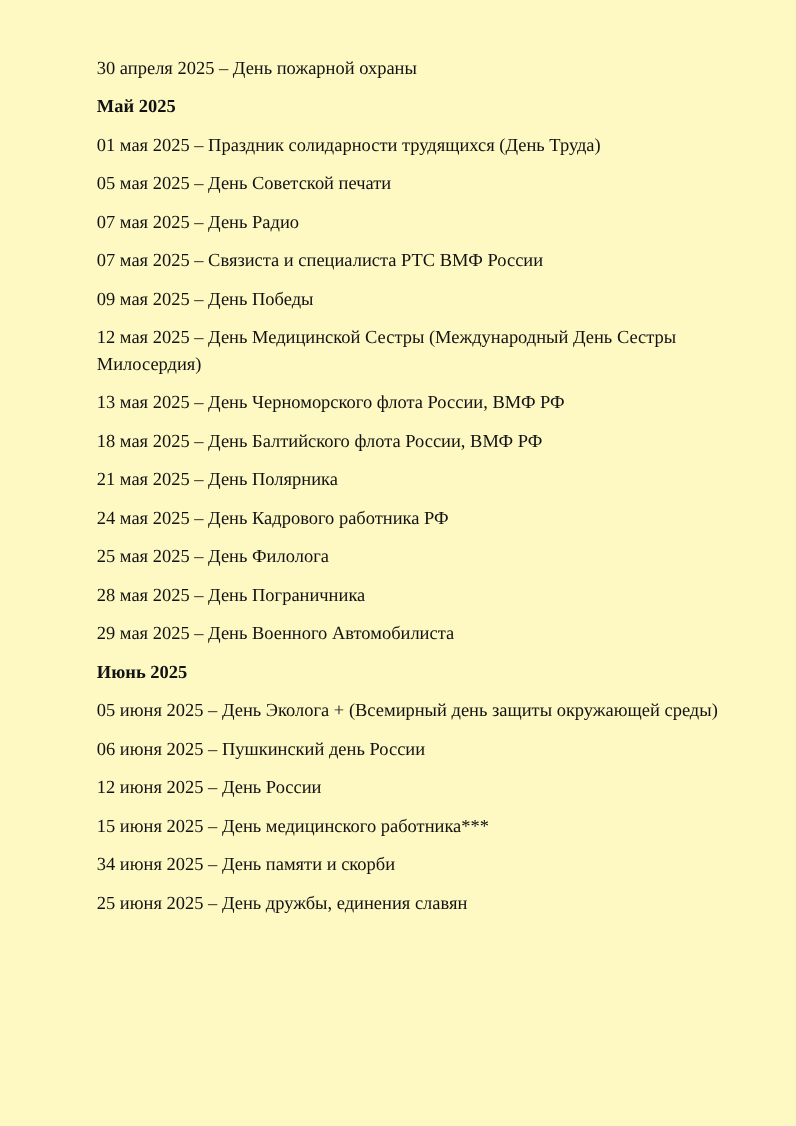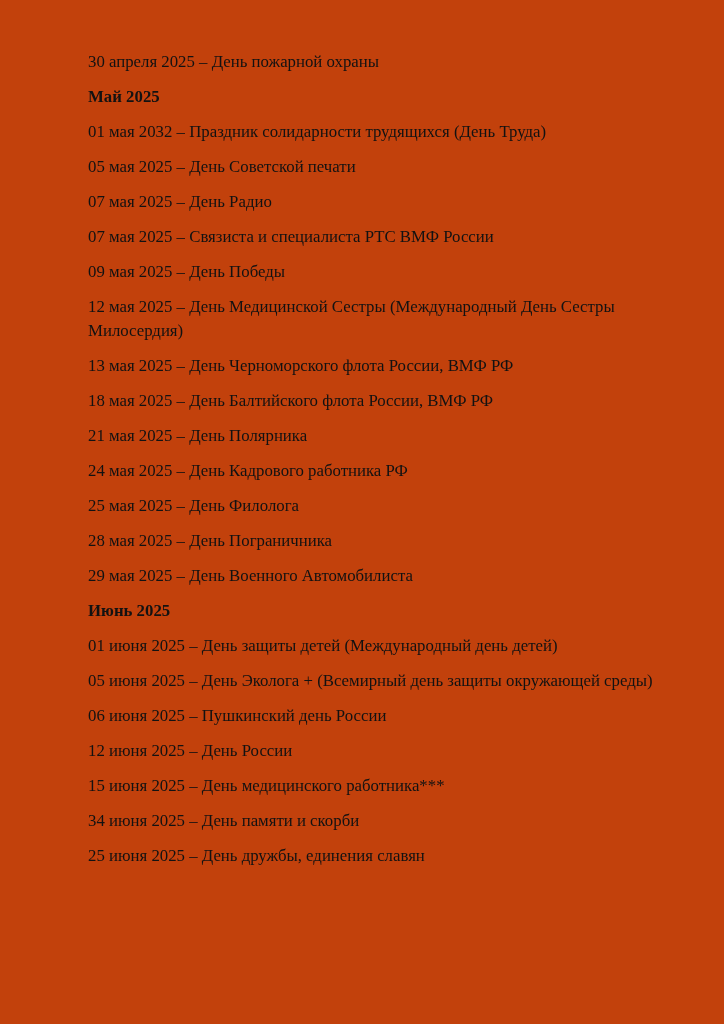--- a/index.html
+++ b/index.html
@@ -12,54 +12,53 @@
     height: 1024px;
     overflow: hidden;
     font-family: "Liberation Serif", "DejaVu Serif", serif;
     color: #121212;
   }
   .page {
     box-sizing: border-box;
     width: 724px;
     height: 1024px;
     padding: 50px 44px 0 88px;
-    background: #c2410c;
+    background: #fef9c3;
   }
   .para {
     font-size: 16.8px;
     line-height: 24px;
     margin: 0 0 11px 0;
     font-weight: normal;
     white-space: normal;
     word-spacing: normal;
   }
   .heading {
     font-weight: bold;
   }
 </style>
 </head>
 <body>
 
 <div class="page">
   <p class="para">30 апреля 2025 – День пожарной охраны</p>
   <p class="para heading">Май 2025</p>
-  <p class="para">01 мая 2032 – Праздник солидарности трудящихся (День Труда)</p>
+  <p class="para">01 мая 2025 – Праздник солидарности трудящихся (День Труда)</p>
   <p class="para">05 мая 2025 – День Советской печати</p>
   <p class="para">07 мая 2025 – День Радио</p>
   <p class="para">07 мая 2025 – Связиста и специалиста РТС ВМФ России</p>
   <p class="para">09 мая 2025 – День Победы</p>
   <p class="para">12 мая 2025 – День Медицинской Сестры (Международный День Сестры Милосердия)</p>
   <p class="para">13 мая 2025 – День Черноморского флота России, ВМФ РФ</p>
   <p class="para">18 мая 2025 – День Балтийского флота России, ВМФ РФ</p>
   <p class="para">21 мая 2025 – День Полярника</p>
   <p class="para">24 мая 2025 – День Кадрового работника РФ</p>
   <p class="para">25 мая 2025 – День Филолога</p>
   <p class="para">28 мая 2025 – День Пограничника</p>
   <p class="para">29 мая 2025 – День Военного Автомобилиста</p>
   <p class="para heading">Июнь 2025</p>
-  <p class="para">01 июня 2025 – День защиты детей (Международный день детей)</p>
   <p class="para">05 июня 2025 – День Эколога + (Всемирный день защиты окружающей среды)</p>
   <p class="para">06 июня 2025 – Пушкинский день России</p>
   <p class="para">12 июня 2025 – День России</p>
   <p class="para">15 июня 2025 – День медицинского работника***</p>
   <p class="para">34 июня 2025 – День памяти и скорби</p>
   <p class="para">25 июня 2025 – День дружбы, единения славян</p>
 </div>
 
 </body></html>

